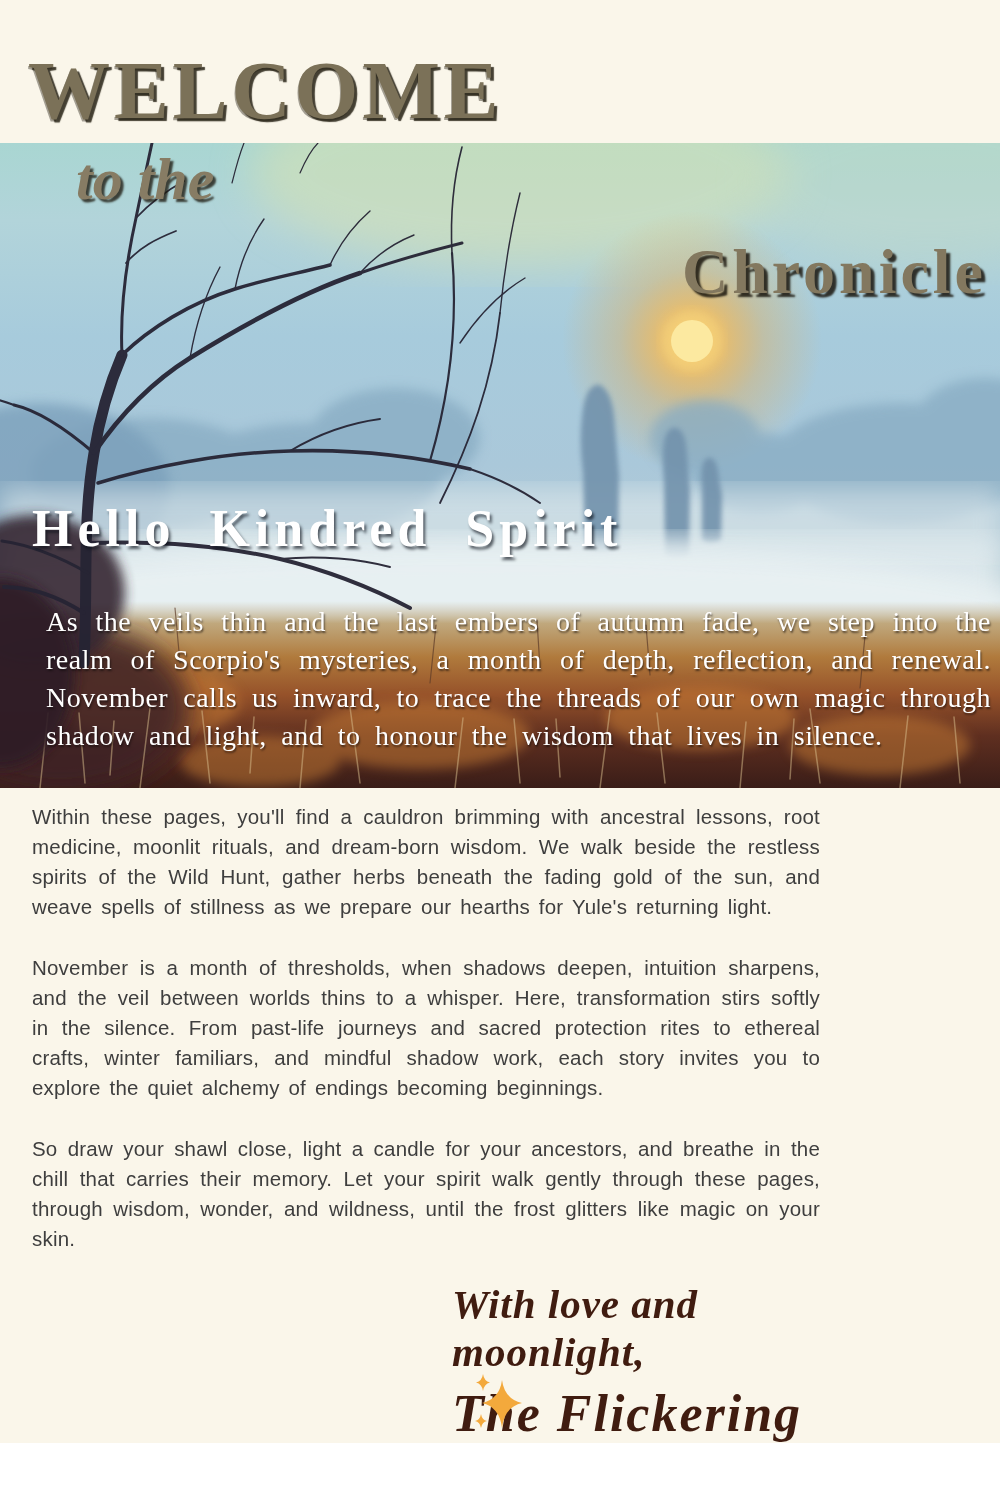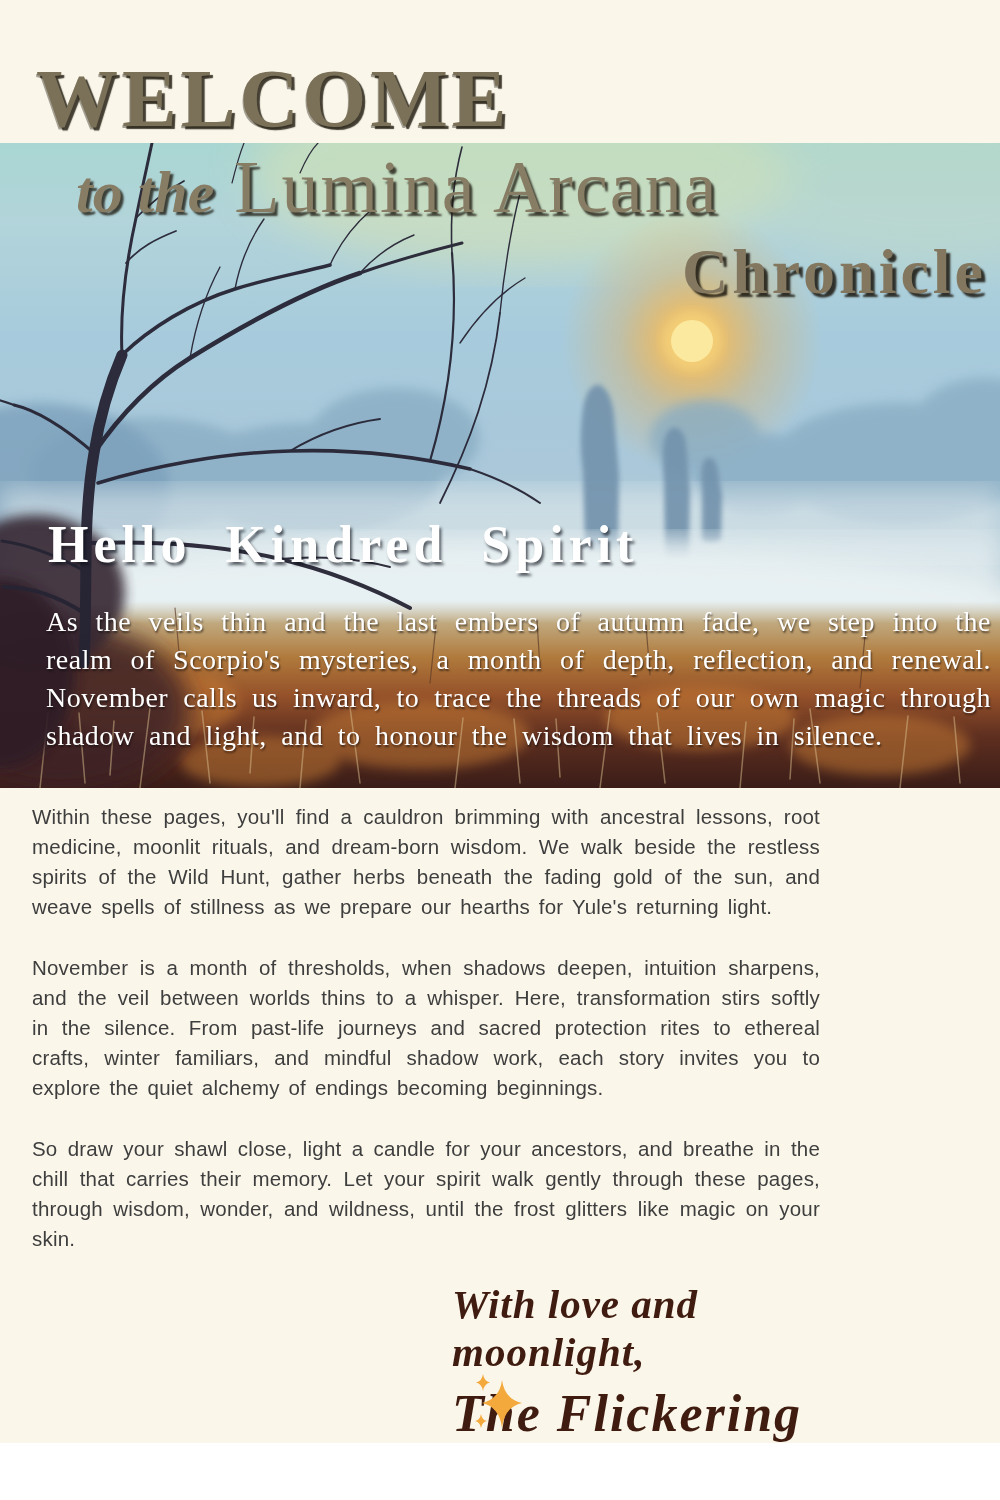--- a/index.html
+++ b/index.html
@@ -6,21 +6,21 @@
   body{
     width:1000px;height:1500px;position:relative;background:#ffffff;
     font-family:"Liberation Sans", sans-serif;overflow:hidden;
   }
   .card{
     position:absolute;left:0;top:0;width:1000px;height:1443px;
     background:#faf6ea;
   }
   
   .welcome{
-    position:absolute;left:24px;top:40px;margin:12px;
+    position:absolute;left:24px;top:40px;margin:4px;
     font-family:"Liberation Serif", serif;
     font-weight:bold;font-size:82px;letter-spacing:4px;
     color:#7b7158;
     text-shadow:3px 3px 1px rgba(35,30,18,0.85), -1px 2px 0 rgba(35,30,18,0.4);
   }
   
   .hero{
     position:absolute;left:0;top:143px;width:1000px;height:645px;overflow:hidden;padding-left:33px;
   }
   .hero svg{position:absolute;left:0;top:0;}
@@ -34,21 +34,21 @@
   .title-main{
     font-family:cursive;font-size:74px;margin-left:20px;letter-spacing:2px;
     color:#877c64;text-shadow:3px 4px 2px rgba(30,26,16,0.8);
   }
   .title-sub{
     position:absolute;right:46px;top:92px;
     font-family:cursive;font-weight:bold;font-size:64px;letter-spacing:4px;
     color:#83785f;text-shadow:4px 4px 2px rgba(25,20,12,0.85);
   }
   .greeting{
-    position:absolute;left:32px;top:356px;margin:16px;white-space:nowrap;
+    position:absolute;left:32px;top:356px;margin:0;white-space:nowrap;
     font-family:cursive;font-size:52px;font-weight:bold;letter-spacing:5px;word-spacing:16px;
     color:#ffffff;text-shadow:2px 3px 3px rgba(10,15,25,0.65);
   }
   .intro{
     position:absolute;left:30px;right:26px;top:444px;margin:16px;
     font-family:cursive;font-size:28px;line-height:38px;
     letter-spacing:0.5px;word-spacing:7px;text-align:justify;
     color:#ffffff;text-shadow:1px 2px 2px rgba(15,10,10,0.6);
   }
   
@@ -213,21 +213,20 @@
         <path d="M235,146 C240,120 250,96 264,76" stroke-width="1.4"></path>
         <path d="M330,122 C340,100 354,82 370,68" stroke-width="1.4"></path>
         <path d="M360,130 C376,112 394,100 414,92" stroke-width="1.4"></path>
         <path d="M232,40 C236,24 240,10 244,0" stroke-width="1.2"></path>
         <path d="M300,30 C306,16 312,6 318,0" stroke-width="1.2"></path>
       </g>
     </svg>
 
     <div class="title-row">
       <span class="title-prefix">to the</span>
-      <span class="title-main">Lumina Arcana</span>
     </div>
     <div class="title-sub">Chronicle</div>
 
     <h2 class="greeting">Hello Kindred Spirit</h2>
     <p class="intro">As the veils thin and the last embers of autumn fade, we step into the realm of Scorpio's mysteries, a month of depth, reflection, and renewal. November calls us inward, to trace the threads of our own magic through shadow and light, and to honour the wisdom that lives in silence.</p>
   </div>
 
   <div class="content">
     <p>Within these pages, you'll find a cauldron brimming with ancestral lessons, root medicine, moonlit rituals, and dream-born wisdom. We walk beside the restless spirits of the Wild Hunt, gather herbs beneath the fading gold of the sun, and weave spells of stillness as we prepare our hearths for Yule's returning light.</p>
     <p>November is a month of thresholds, when shadows deepen, intuition sharpens, and the veil between worlds thins to a whisper. Here, transformation stirs softly in the silence. From past-life journeys and sacred protection rites to ethereal crafts, winter familiars, and mindful shadow work, each story invites you to explore the quiet alchemy of endings becoming beginnings.</p>

